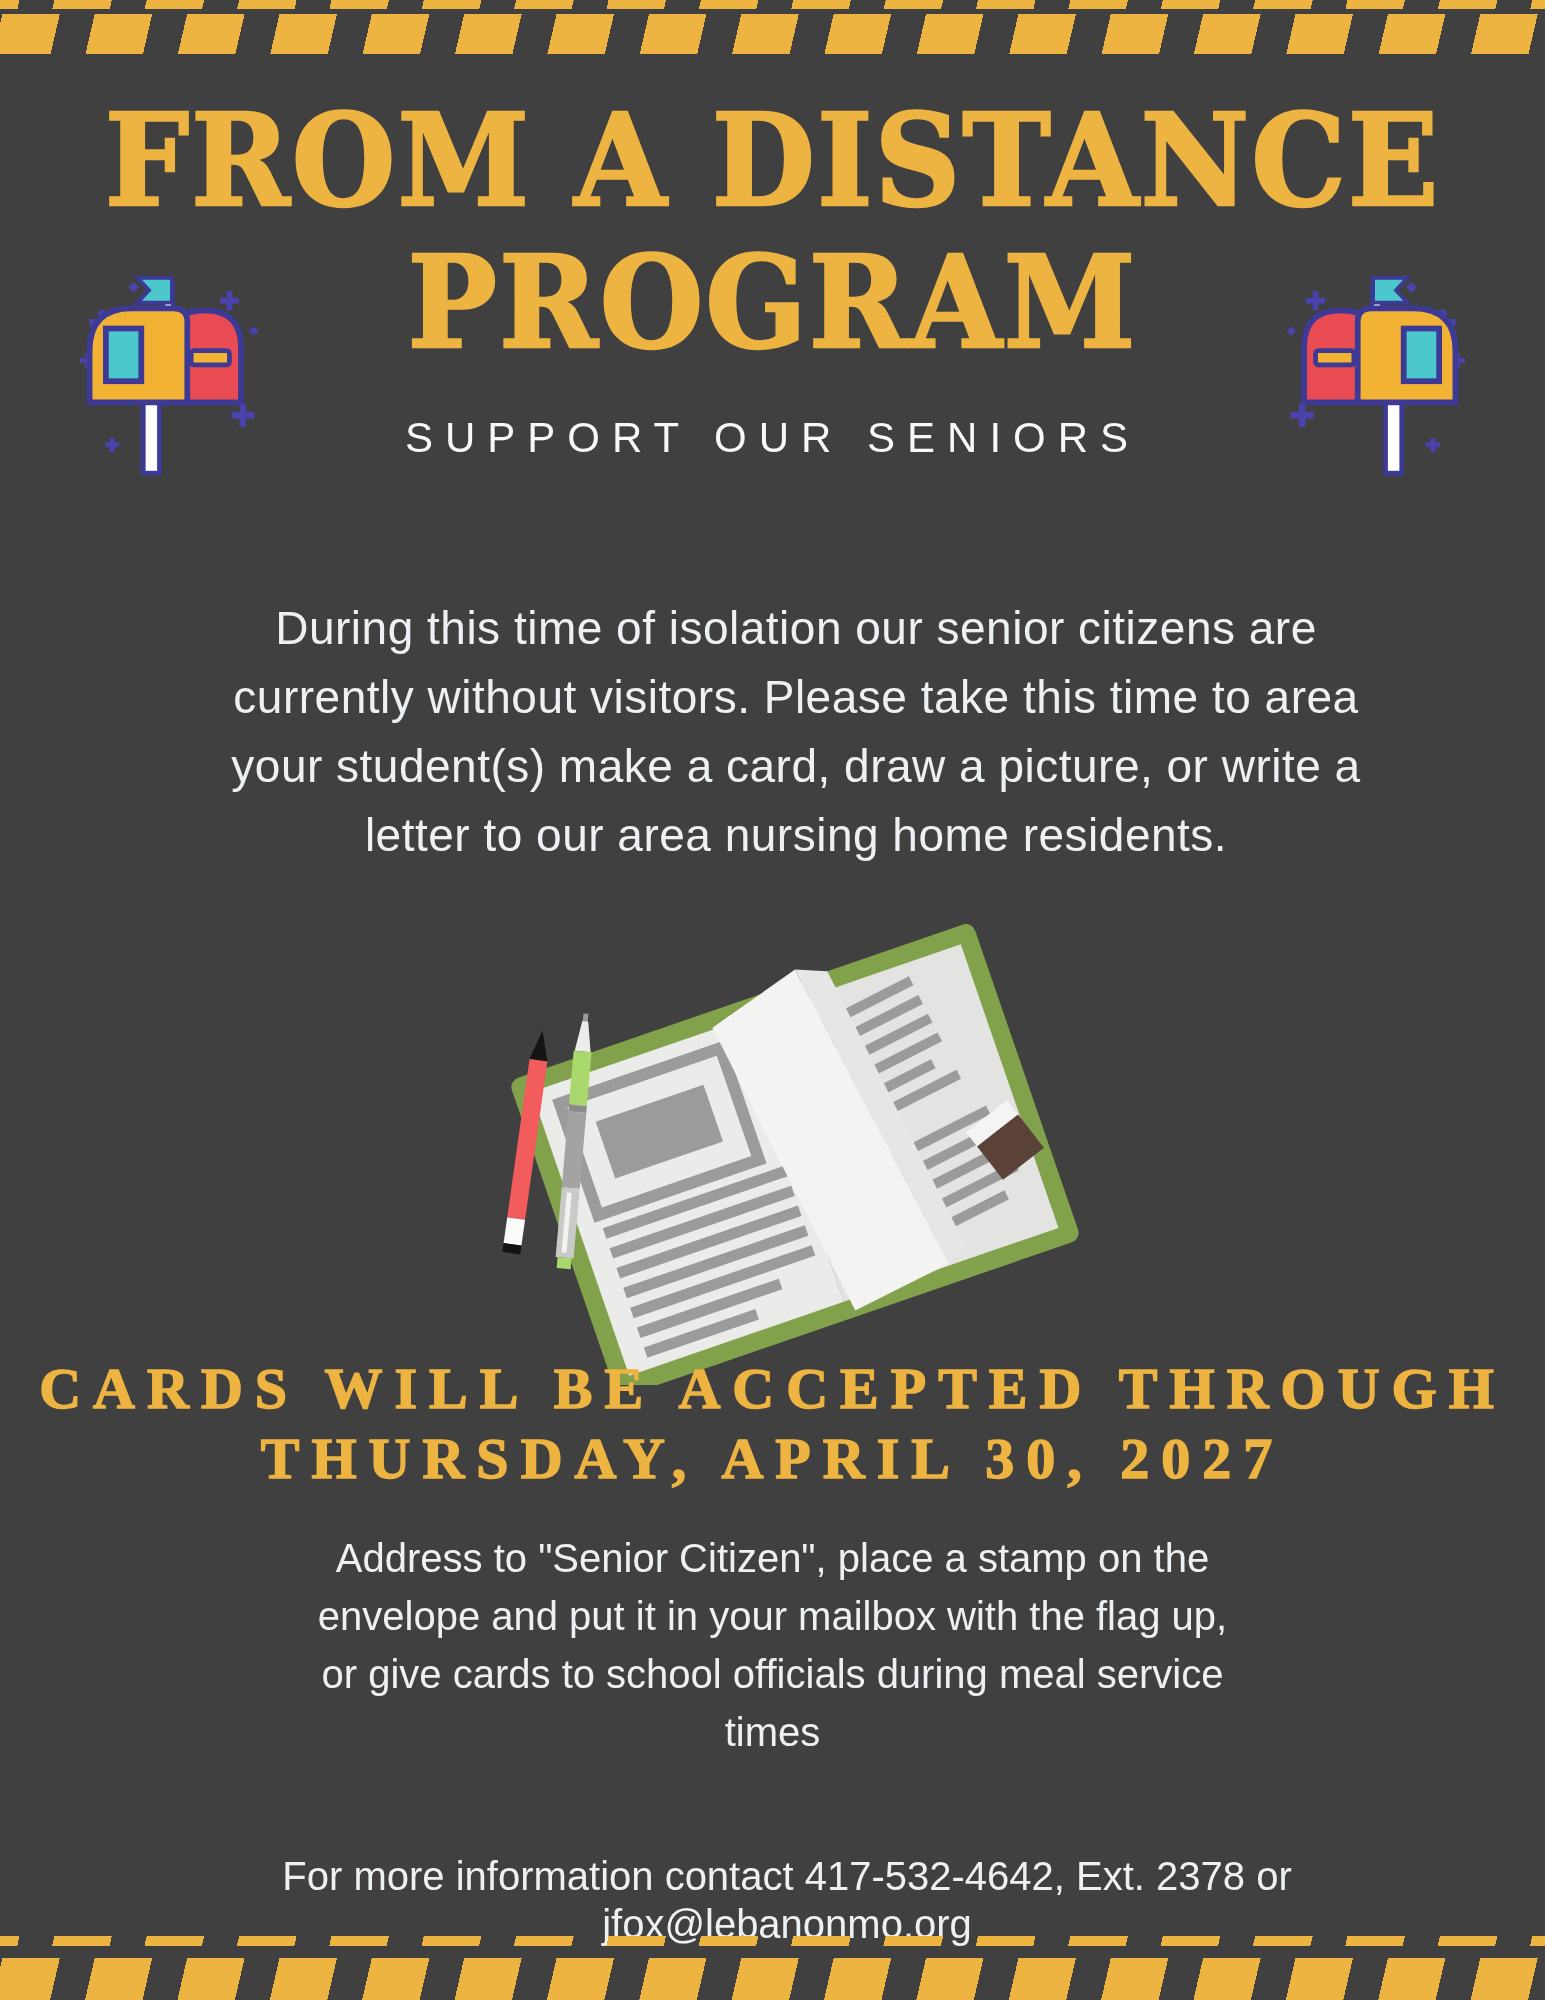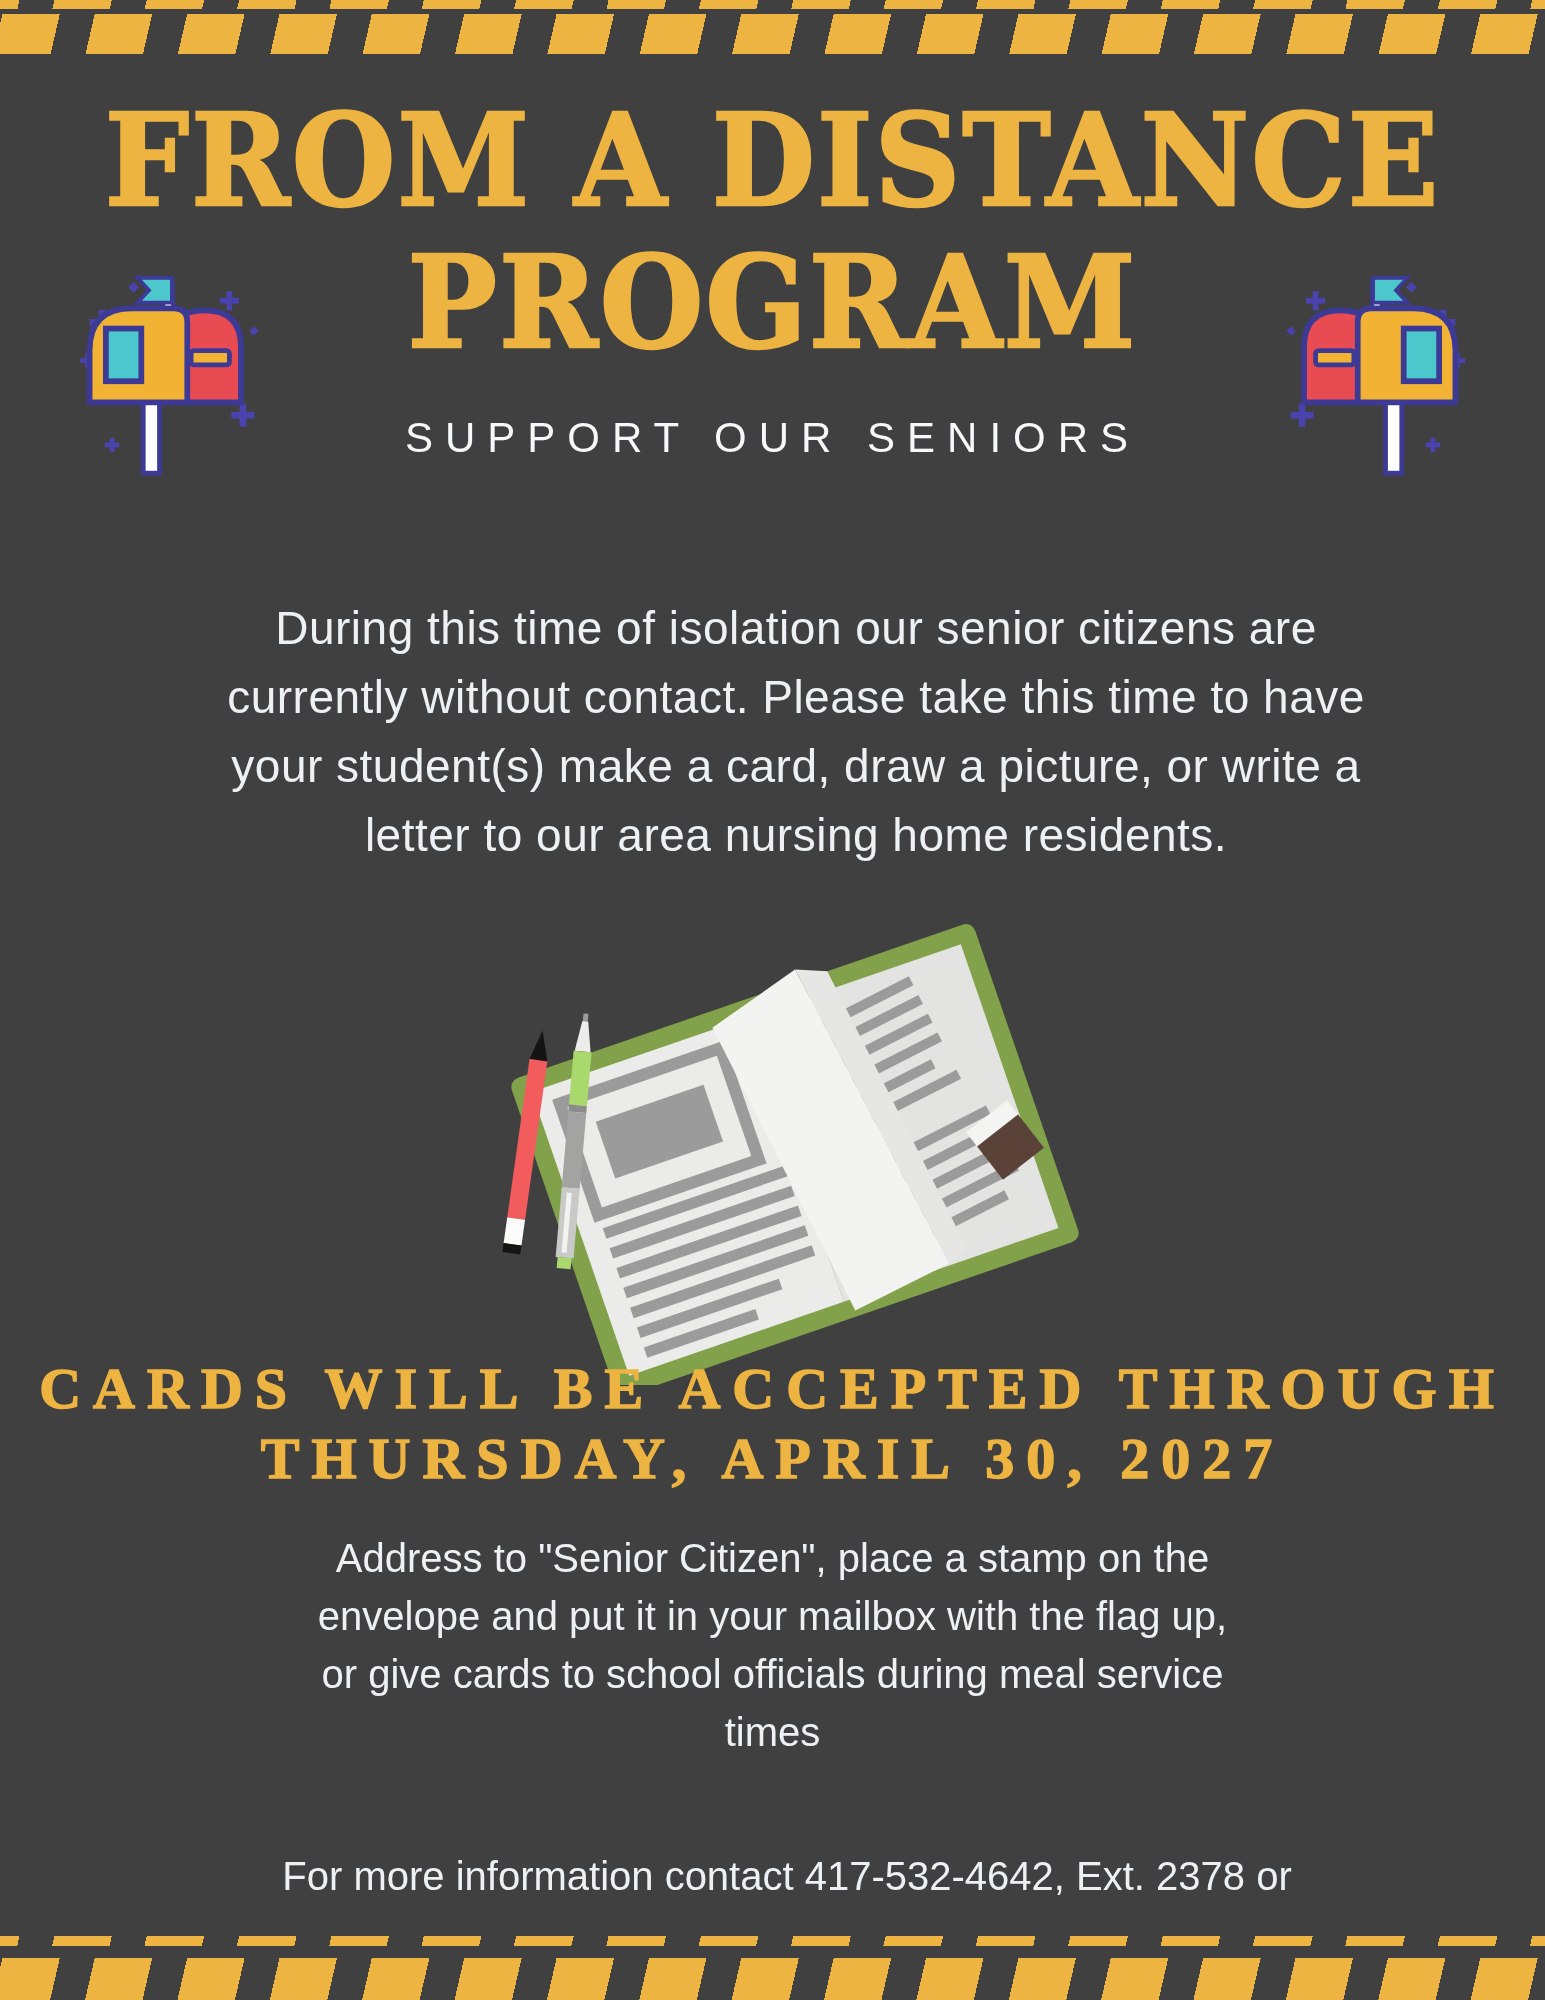--- a/index.html
+++ b/index.html
@@ -110,21 +110,21 @@
     <path d="M92 136 V78 Q92 40 130 40 Q168 40 168 78 V136 Z" fill="#e94b52" stroke="#3d3a96" stroke-width="6"></path>
     <rect x="87" y="12" width="10" height="32" fill="#ffffff" stroke="#3d3a96" stroke-width="4"></rect>
     <path d="M60 6 H96 V32 H60 L72 19 Z" fill="#4cc8cd" stroke="#3d3a96" stroke-width="4"></path>
     <path d="M10 136 V82 Q10 38 54 38 H98 Q112 38 112 52 V136 Z" fill="#f2b233" stroke="#3d3a96" stroke-width="6"></path>
     <rect x="27" y="59" width="37" height="55" fill="#4cc8cd" stroke="#3d3a96" stroke-width="6"></rect>
     <rect x="116" y="82" width="40" height="15" rx="3" fill="#f2b233" stroke="#3d3a96" stroke-width="5"></rect>
   </svg>
 
   <div class="center-line para intro">
     <span>During this time of isolation our senior citizens are</span>
-    <span>currently without contact. Please take this time to have</span>
+    <span>currently without visitors. Please take this time to area</span>
     <span>your student(s) make a card, draw a picture, or write a</span>
     <span>letter to our area nursing home residents.</span>
   </div>
 
   <svg class="illustration" viewBox="0 0 660 470">
 
     <g transform="translate(365,245) rotate(-19)">
       <rect x="-245" y="-168" width="490" height="336" rx="10" fill="#82a14b"></rect>
       <rect x="-227" y="-150" width="227" height="300" fill="#ebebe9"></rect>
       <rect x="0" y="-150" width="227" height="300" fill="#e3e3e1"></rect>
@@ -188,20 +188,21 @@
 
   <div class="center-line para instructions">
     <span>Address to "Senior Citizen", place a stamp on the</span>
     <span>envelope and put it in your mailbox with the flag up,</span>
     <span>or give cards to school officials during meal service</span>
     <span>times</span>
   </div>
 
   <div class="center-line para contact">
     <span>For more information contact 417-532-4642, Ext. 2378 or</span>
+    <span>jfox@lebanonmo.org</span>
   </div>
 
   <div class="tape tape-bottom">
     <div class="stripe-row row-thin"></div>
     <div class="stripe-row row-main"></div>
   </div>
 
 </div>
 
 </body></html>

